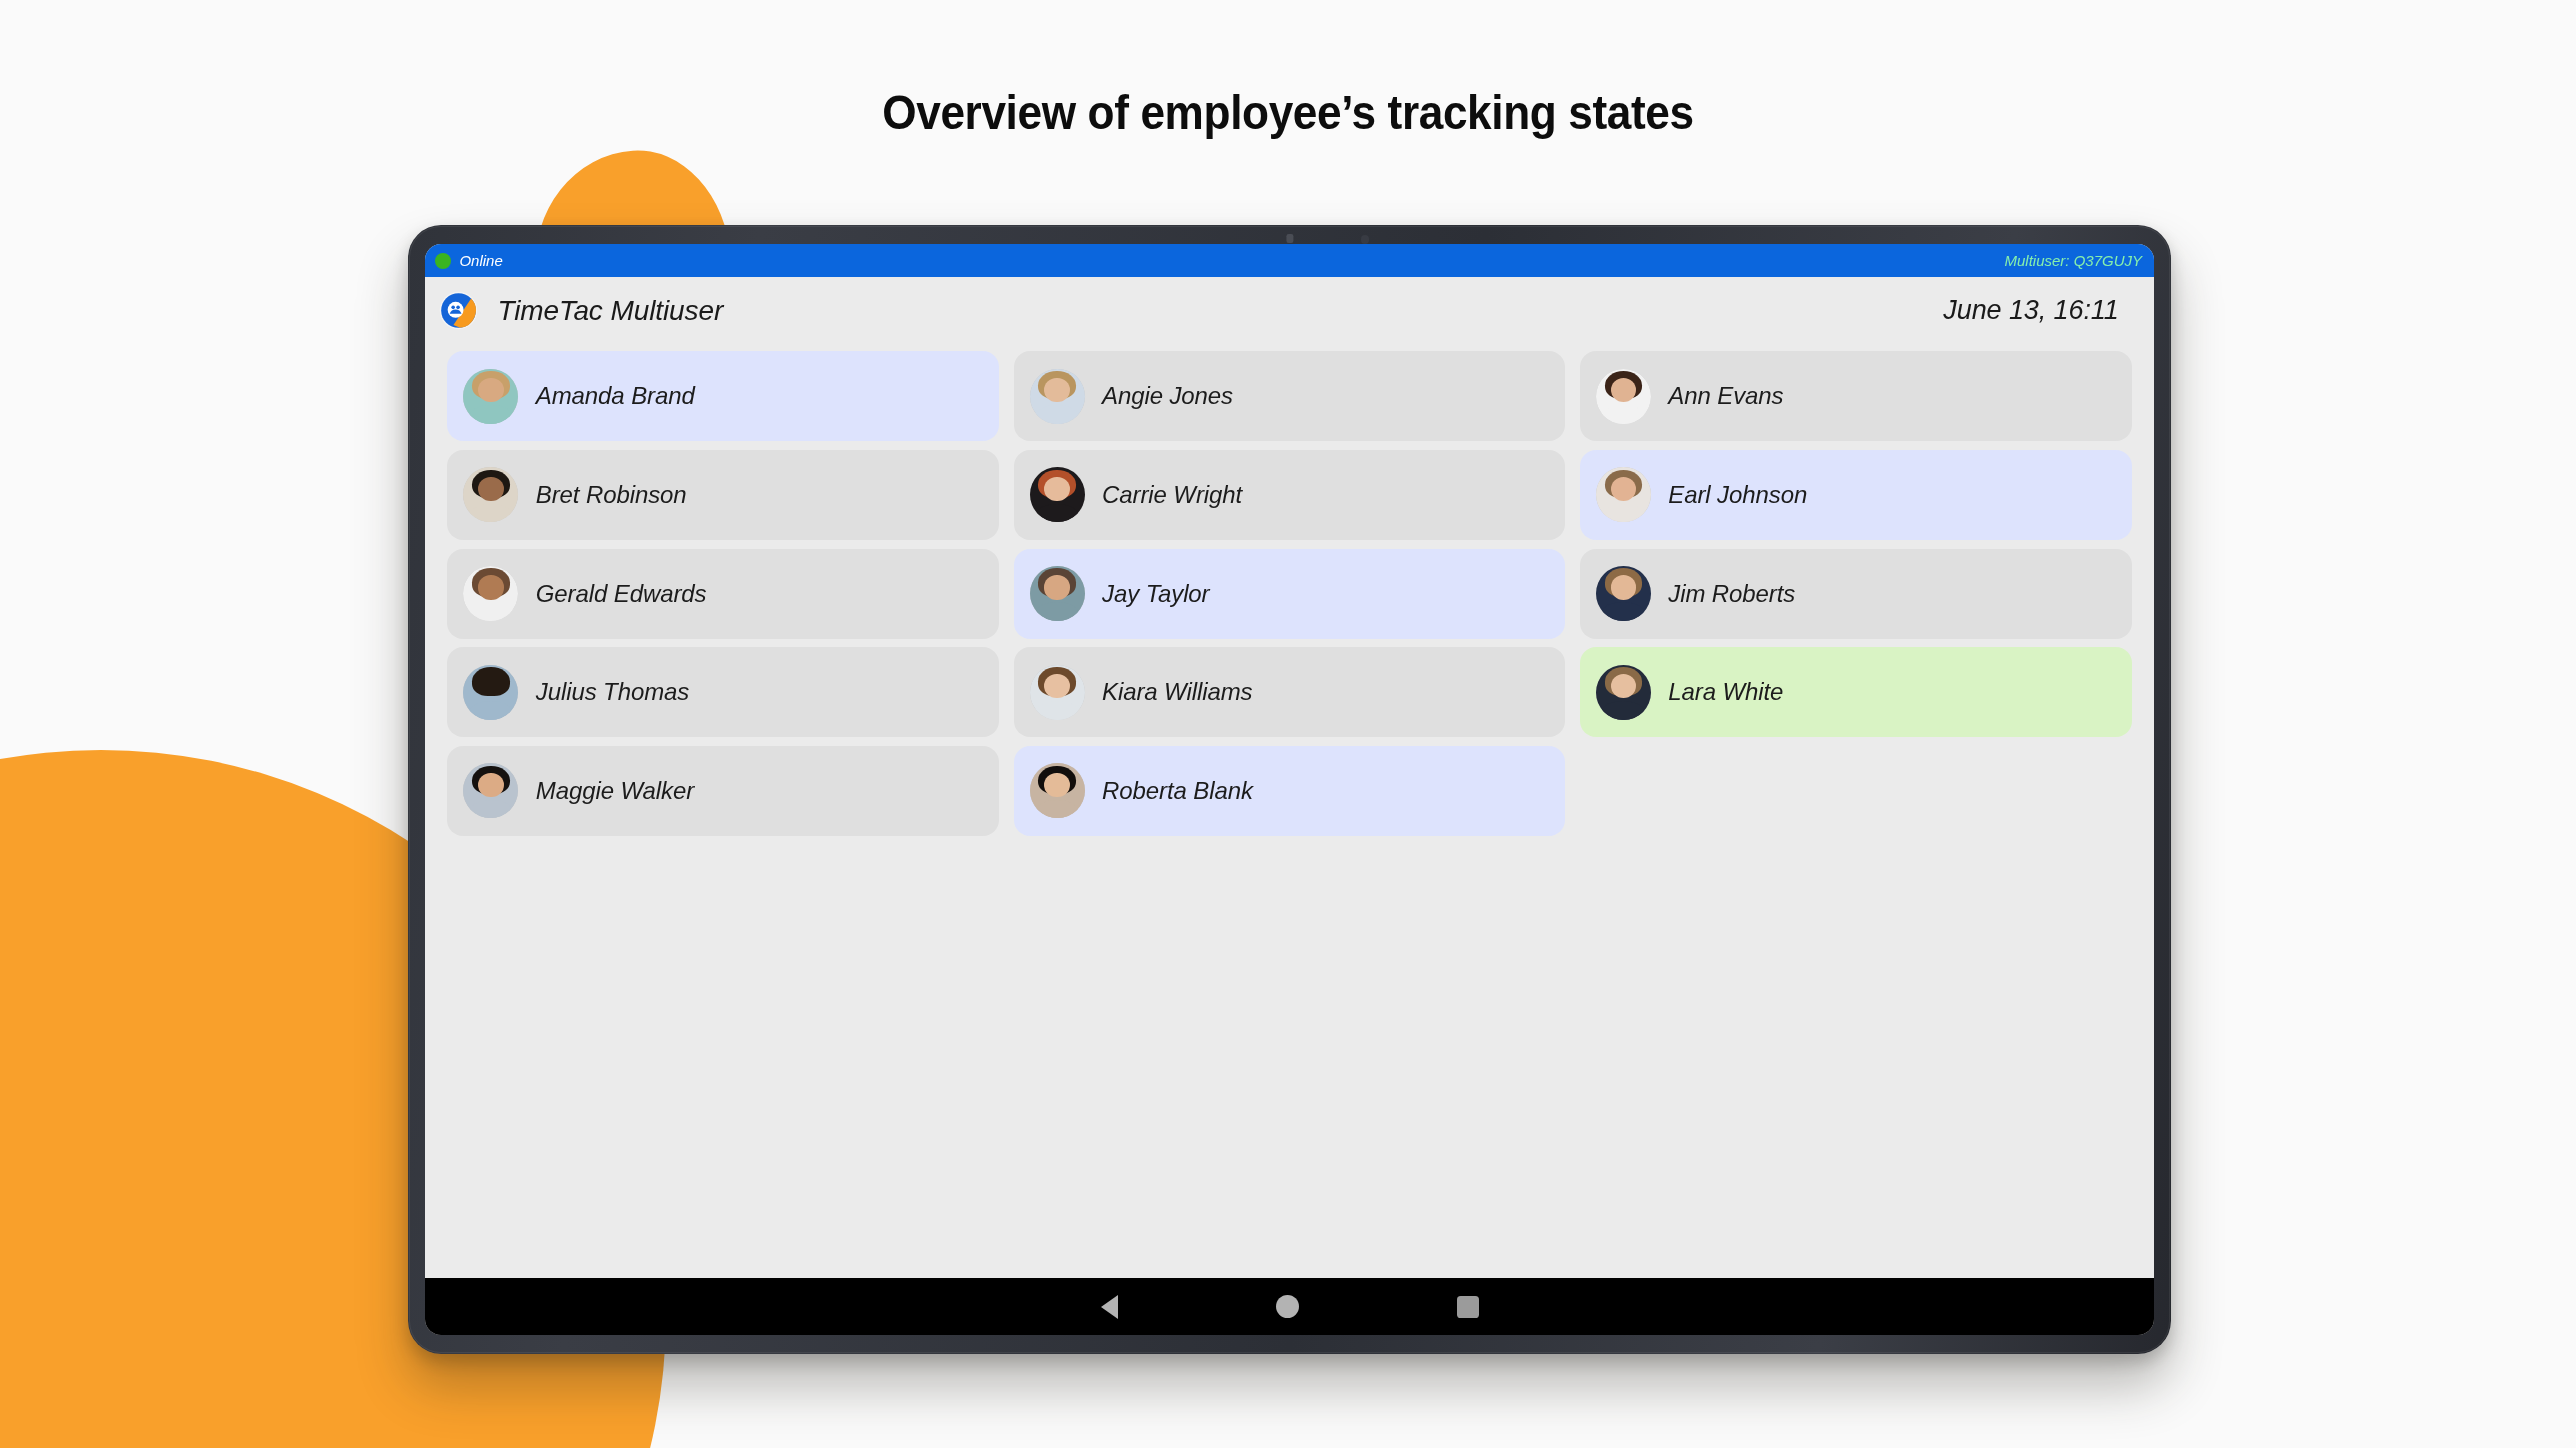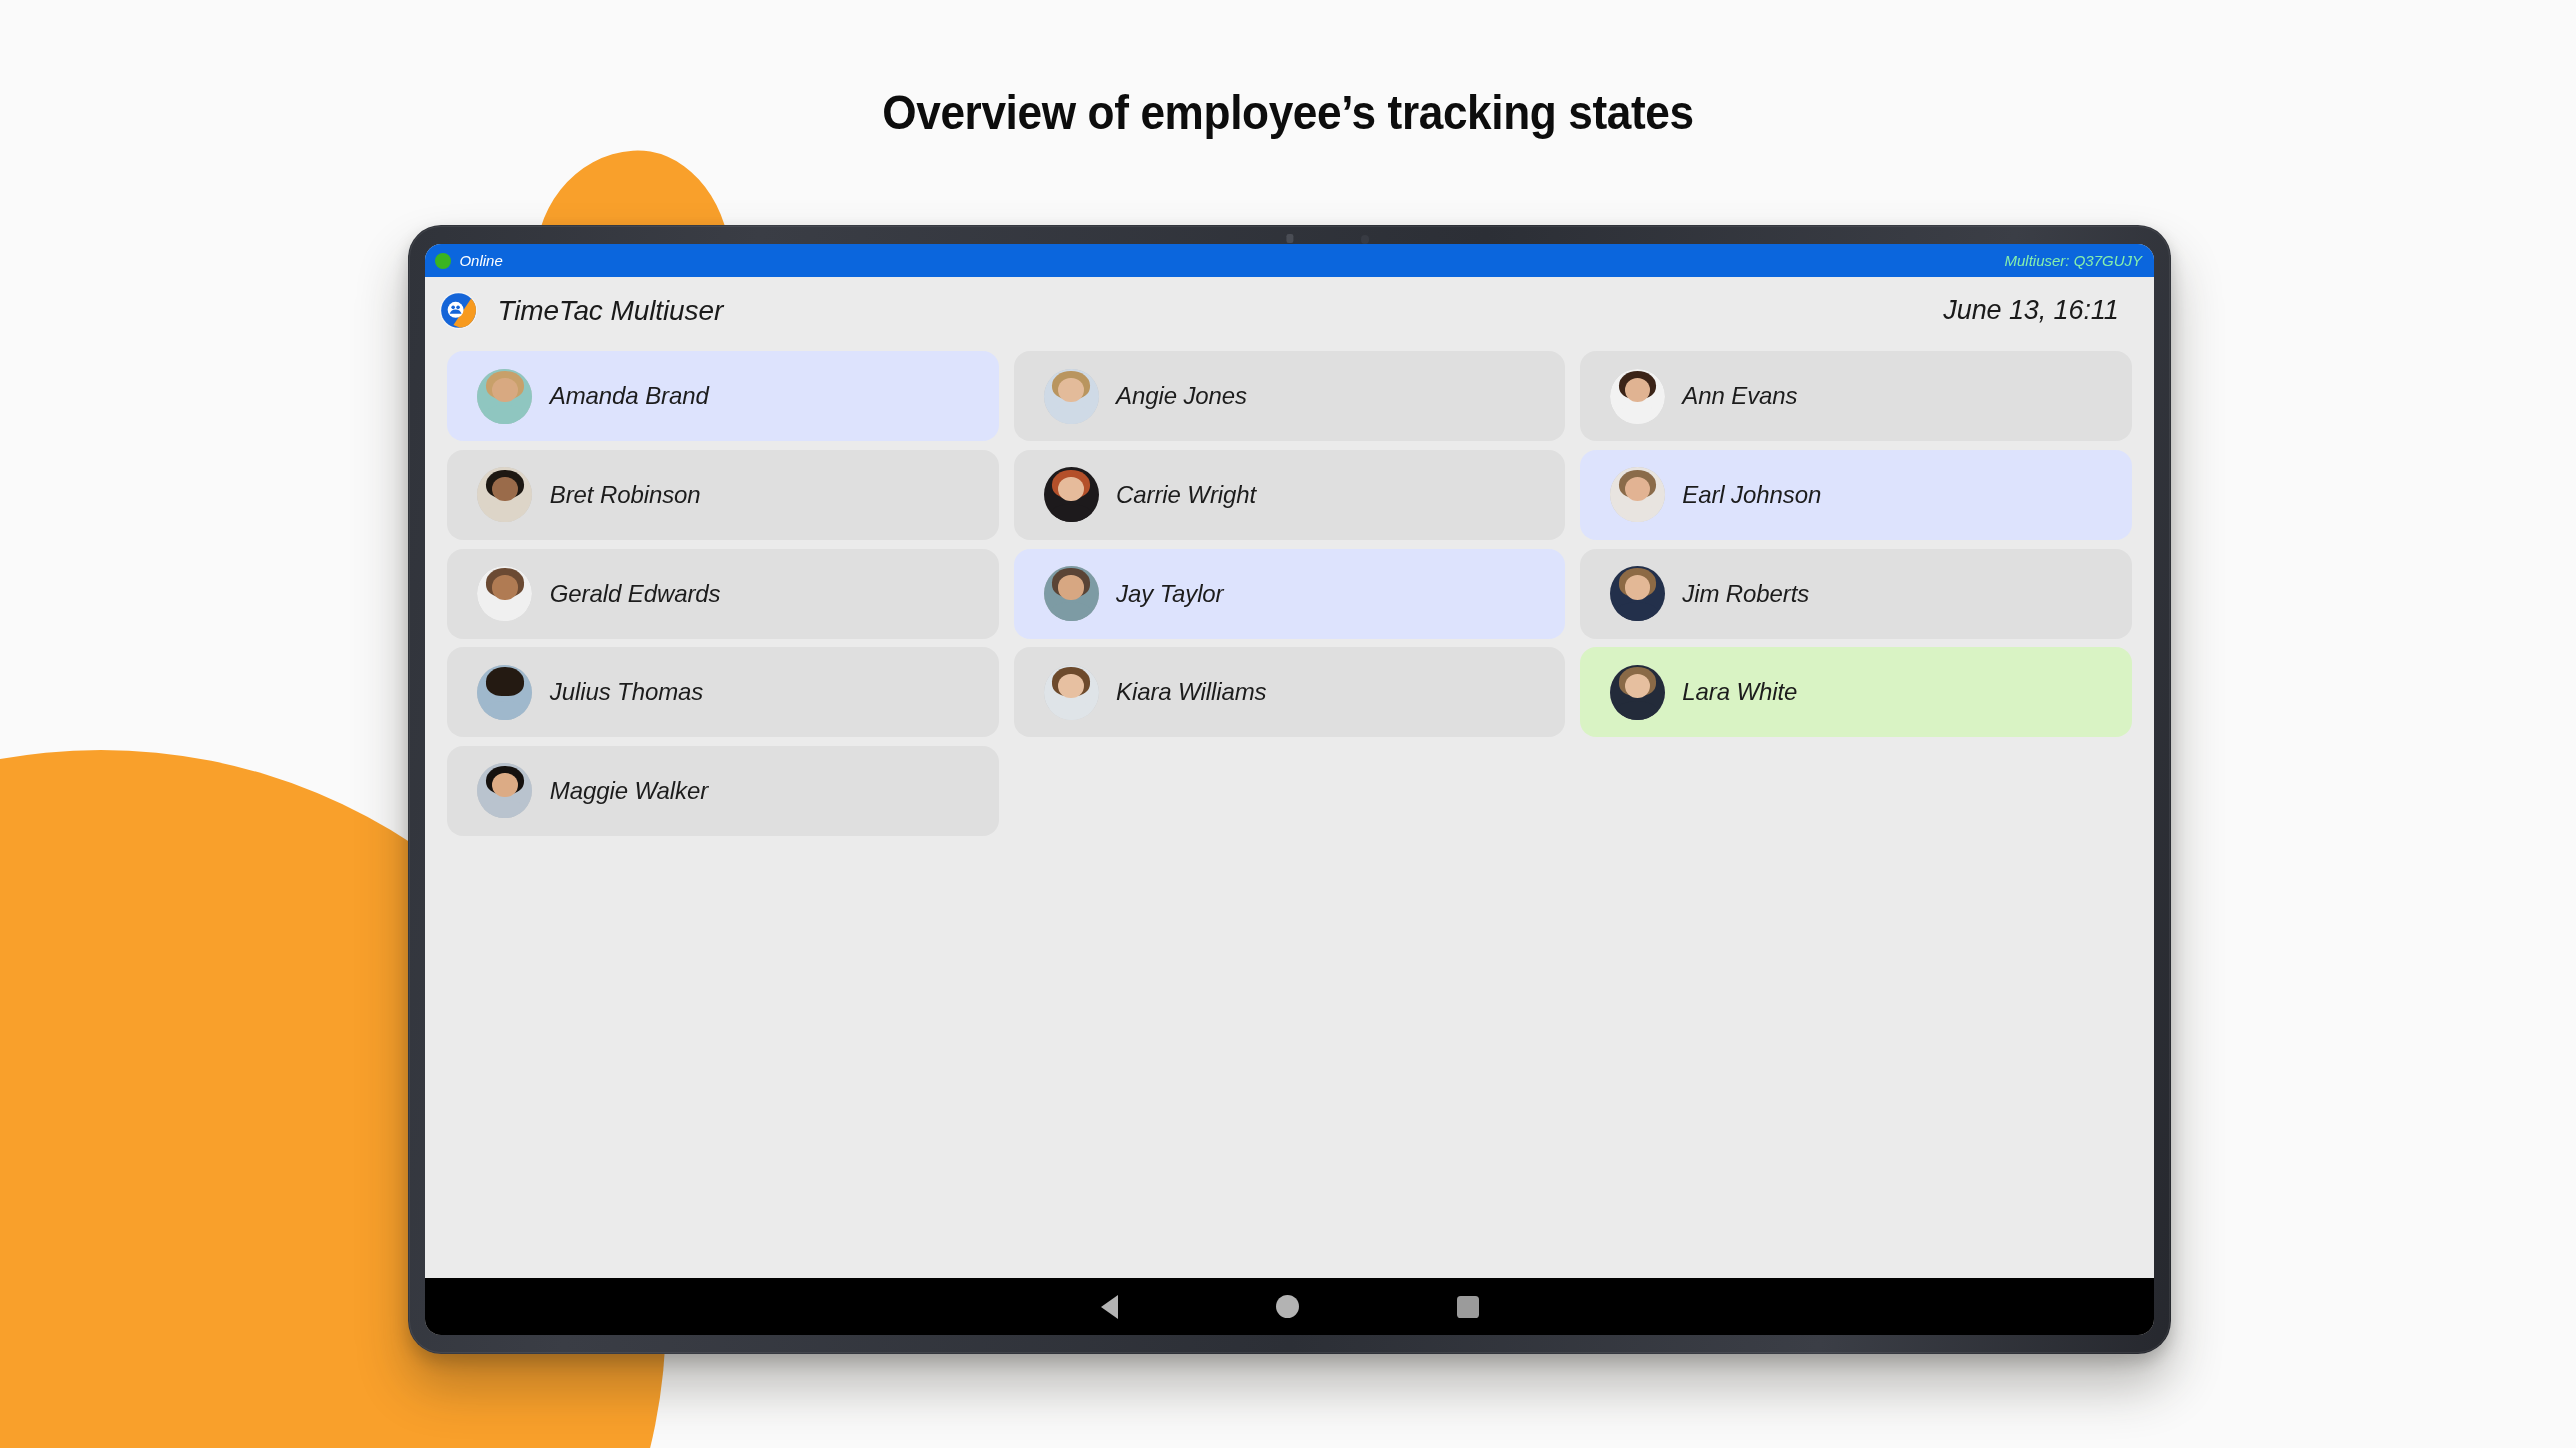--- a/index.html
+++ b/index.html
@@ -131,21 +131,21 @@
     column-gap:14.5px;
     row-gap:8.7px;
     align-content:start;
     padding:7.2px 22px 0 22px;
   }
   .card{
     border-radius:16px;
     display:flex;
     align-items:center;
     gap:17.4px;
-    padding:0 30px;
+    padding:0 16px;
     cursor:pointer;
   }
   .card.state-idle{ background:#dfdfdf; }
   .card.state-tracking{ background:#dde3fd; }
   .card.state-break{ background:#d9f3c4; }
 
   .avatar{
     width:55px; height:55px;
     border-radius:50%;
     flex:0 0 auto;
@@ -360,20 +360,29 @@
         </div>
         <div class="card state-idle">
           <div class="avatar">
             <div class="face" style="background:#b9c3ce"></div>
             <div class="hair" style="background:#15110f"></div>
             <div class="head" style="background:#dcab85"></div>
             <div class="body" style="background:#b9c3ce"></div>
           </div>
           <span class="emp-name">Maggie Walker</span>
         </div>
+        <div class="card state-tracking">
+          <div class="avatar">
+            <div class="face" style="background:#c7b4a2"></div>
+            <div class="hair" style="background:#120e0c"></div>
+            <div class="head" style="background:#e4bb98"></div>
+            <div class="body" style="background:#c7b4a2"></div>
+          </div>
+          <span class="emp-name">Roberta Blank</span>
+        </div>
       </div>
 
     <div class="navbar">
       <div class="nav-back"></div>
       <div class="nav-home"></div>
       <div class="nav-recents"></div>
     </div>
 
   </div>
 </div>

